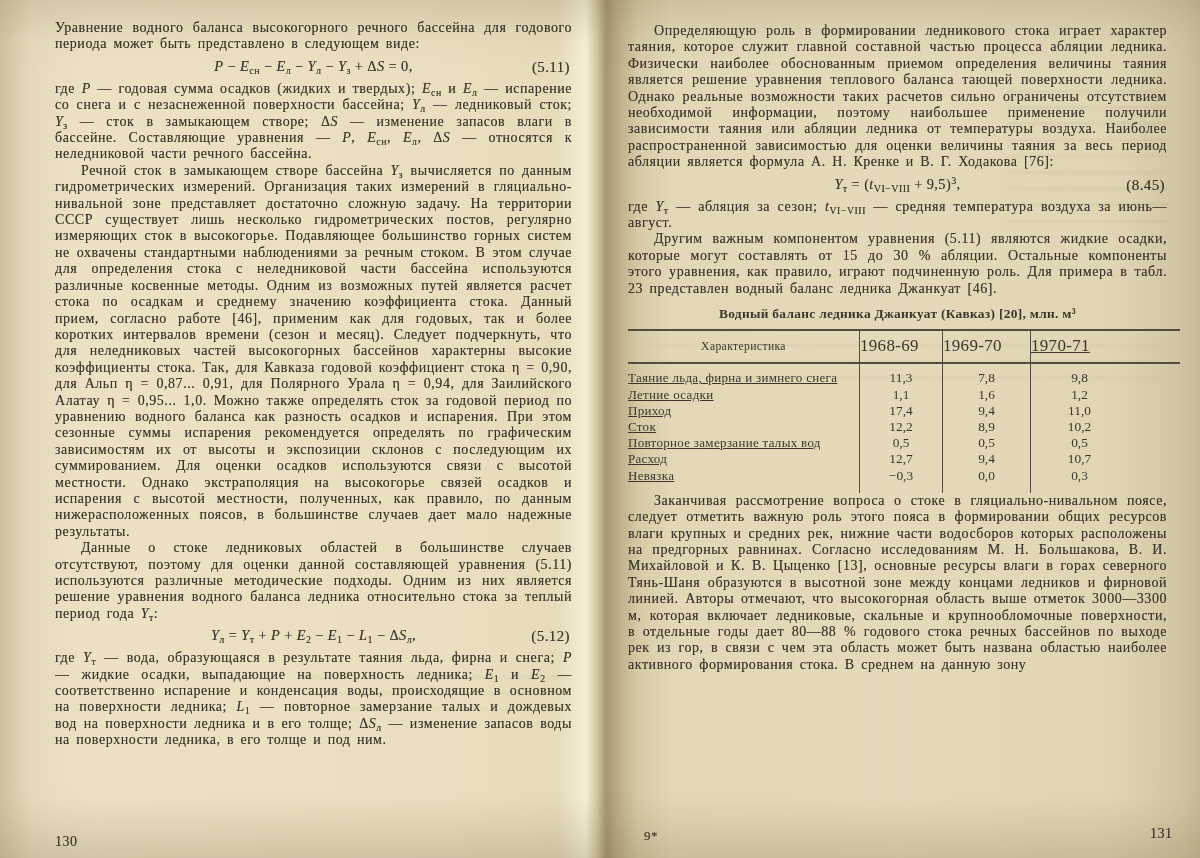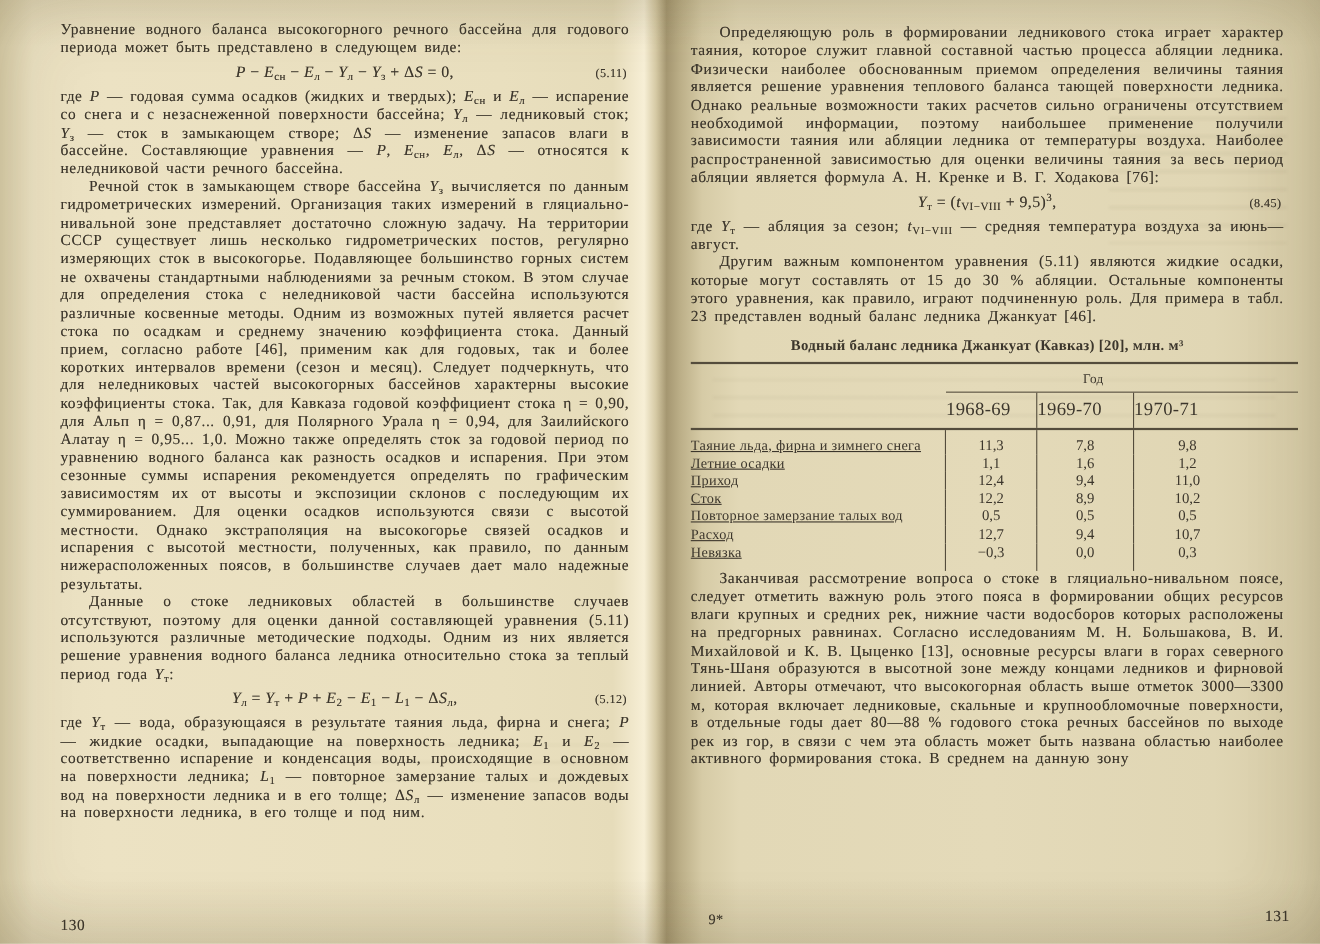--- a/index.html
+++ b/index.html
@@ -30,35 +30,35 @@
   }
   p.indent{text-indent:26px;}
   i{font-style:italic;}
   sub{font-size:70%;vertical-align:-0.28em;line-height:0;}
   sup{font-size:70%;vertical-align:0.5em;line-height:0;}
   .eq{
     position:relative;text-align:center;font-size:14.4px;line-height:17px;
     margin:5px 0 6px;letter-spacing:.4px;
     text-shadow:0 0 .5px rgba(60,52,40,.55);
   }
-  .eq .eq-num{position:absolute;right:2px;top:1px;font-size:11px;font-style:normal;}
+  .eq .eq-num{position:absolute;right:2px;top:1px;font-size:15px;font-style:normal;}
   .tbl-caption{margin:13px 75px 0 0;font-size:13px;text-align:right;letter-spacing:.4px;}
   .tbl-title{margin:9px 0 0;font-size:13.4px;font-weight:bold;text-align:center;letter-spacing:.3px;}
   :root{--rule:#544c3c;}
   .tbl{width:552px;margin-top:7px;font-size:13px;line-height:16.2px;}
   .tbl-head,.tbl-body{display:grid;grid-template-columns:232px 83px 88px 1fr;}
   .tbl-head{border-top:2.5px solid var(--rule);border-bottom:2.5px solid var(--rule);}
   .th-label{grid-column:1;grid-row:1/3;border-right:1px solid var(--rule);
     display:flex;align-items:center;justify-content:center;font-size:11.6px;letter-spacing:.4px;}
   .th-god{grid-column:2/5;grid-row:1;text-align:center;border-bottom:1px solid var(--rule);
     padding:5px 52px 4px 0;font-size:12px;letter-spacing:.4px;}
   .th-year{grid-row:2;text-align:left;padding:7px 0 8px;font-size:17px;letter-spacing:.3px;}
   .th-year.y1{grid-column:2;border-right:1px solid var(--rule);}
   .th-year.y2{grid-column:3;border-right:1px solid var(--rule);}
-  .th-year.y3{grid-column:4;padding-right:52px;}
+  .th-year.y3{grid-column:4;padding-right:52px;text-decoration:underline;}
   .td{padding:0;}
   .td-label{border-right:1px solid var(--rule);padding-right:4px;letter-spacing:.3px;text-decoration:underline;}
   .td-v{text-align:center;border-right:1px solid var(--rule);font-size:13.4px;}
   .td-v.v3{border-right:none;padding-right:52px;}
   .tbl-body .td:nth-child(1){padding-top:6px;}
   .tbl-body .td:nth-child(2),.tbl-body .td:nth-child(3),.tbl-body .td:nth-child(4){padding-top:6px;}
   .td.sp{height:9px;}
   .after-table{margin-top:12px;font-family:Liberation Serif, serif;}
   .folio{position:absolute;font-size:14px;letter-spacing:.5px;text-shadow:0 0 .5px rgba(60,52,40,.5);}
   #pn-left{left:55px;top:834px;}
@@ -100,36 +100,36 @@
     <span class="eq-f"><i>Y</i><sub>т</sub> = (<i>t</i><sub>VI−VIII</sub> + 9,5)<sup>3</sup>,</span>
     <span class="eq-num">(8.45)</span>
   </div>
   <p class="body-text">где <i>Y</i><sub>т</sub> — абляция за сезон; <i>t</i><sub>VI−VIII</sub> — средняя температура воздуха за июнь—август.</p>
   <p class="body-text indent">Другим важным компонентом уравнения (5.11) являются жидкие осадки, которые могут составлять от 15 до 30 % абляции. Остальные компоненты этого уравнения, как правило, играют подчиненную роль. Для примера в табл. 23 представлен водный баланс ледника Джанкуат [46].</p>
 
   <div class="tbl-title">Водный баланс ледника Джанкуат (Кавказ) [20], млн. м³</div>
 
   <div class="tbl">
     <div class="tbl-head">
-      <div class="th-god">Год</div>
+      <div class="th-label">Характеристика</div>
       <div class="th-year y1">1968-69</div>
       <div class="th-year y2">1969-70</div>
       <div class="th-year y3">1970-71</div>
     </div>
     <div class="tbl-body">
         <div class="td td-label">Таяние льда, фирна и зимнего снега</div>
         <div class="td td-v v1">11,3</div>
         <div class="td td-v v2">7,8</div>
         <div class="td td-v v3">9,8</div>
         <div class="td td-label">Летние осадки</div>
         <div class="td td-v v1">1,1</div>
         <div class="td td-v v2">1,6</div>
         <div class="td td-v v3">1,2</div>
         <div class="td td-label">Приход</div>
-        <div class="td td-v v1">12,4</div>
+        <div class="td td-v v1">17,4</div>
         <div class="td td-v v2">9,4</div>
         <div class="td td-v v3">11,0</div>
         <div class="td td-label">Сток</div>
         <div class="td td-v v1">12,2</div>
         <div class="td td-v v2">8,9</div>
         <div class="td td-v v3">10,2</div>
         <div class="td td-label">Повторное замерзание талых вод</div>
         <div class="td td-v v1">0,5</div>
         <div class="td td-v v2">0,5</div>
         <div class="td td-v v3">0,5</div>

